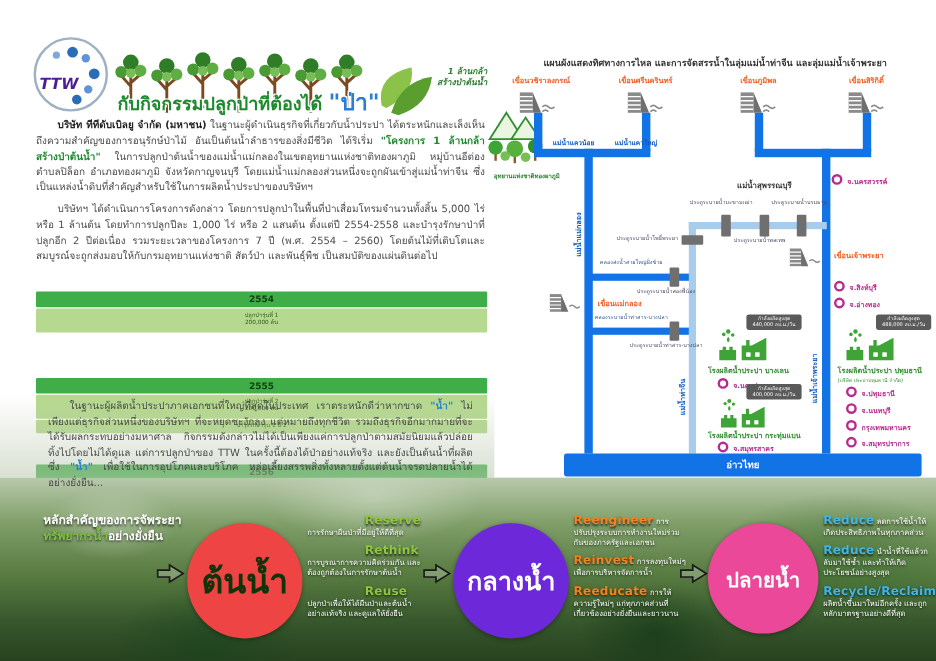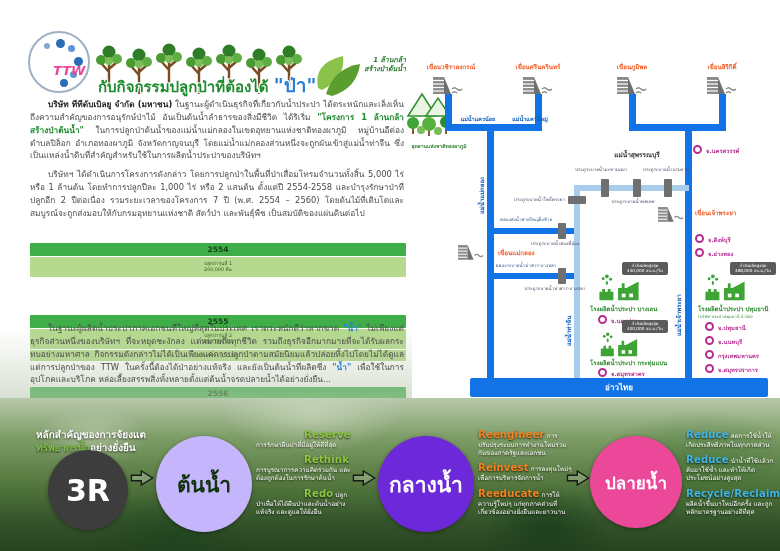--- a/index.html
+++ b/index.html
@@ -2,40 +2,40 @@
 <html><head>
 <meta charset="utf-8">
 <style>
   html,body{margin:0;padding:0;background:#888;}
   #page{position:relative;width:780px;height:551px;background:#ffffff;overflow:hidden;
         font-family:"DejaVu Sans","Liberation Sans",sans-serif;}
   
   .ttw-logo{position:absolute;left:28px;top:31px;width:62px;height:62px;border-radius:50%;
             background:#fff;border:2px solid #9fb0c4;box-sizing:border-box;}
   .ttw-logo .dot{position:absolute;border-radius:50%;background:#2b6cb8;}
-  .ttw-text{position:absolute;left:23px;top:30px;font-size:13px;font-weight:bold;font-style:italic;color:#ec4899;}
+  .ttw-text{position:absolute;left:3px;top:30px;font-size:13px;font-weight:bold;font-style:italic;color:#4c1d95;}
   .trees-svg{position:absolute;left:96px;top:36px;}
   .main-title{position:absolute;left:98px;top:70px;white-space:nowrap;
               font-size:15px;font-weight:bold;color:#1e8a2e;
               text-shadow:-1px -1px 0 #fff,1px -1px 0 #fff,-1px 1px 0 #fff,1px 1px 0 #fff;}
   .main-title .quoted{font-size:19px;color:#2a7fd4;}
   .leaf-badge{position:absolute;left:310px;top:50px;width:96px;height:54px;}
   .leaf-badge svg{position:absolute;left:0;top:0;}
   .leaf-badge .btxt{position:absolute;left:40px;top:6px;width:56px;text-align:right;
                     font-size:7px;font-weight:bold;font-style:italic;color:#2e7d32;line-height:1.25;}
   
   .article{position:absolute;left:30px;top:98px;width:374px;font-size:8.3px;line-height:1.55;
            color:#4a4a4a;text-align:justify;}
   .article p{margin:0 0 6px 0;text-indent:18px;}
   .b-dark{font-weight:bold;color:#222;}
   .b-green{font-weight:bold;color:#1e8a2e;}
   .b-blue{font-weight:bold;color:#2a7fd4;}
   .article3{position:absolute;left:30px;top:322px;width:374px;font-size:8.3px;line-height:1.55;
             color:#4a4a4a;text-align:justify;z-index:3;}
-  .article3 p{margin:0;text-indent:18px;}
+  .article3 p{margin:10px;text-indent:18px;}
   
   .timeline{position:absolute;left:30px;top:243px;width:376px;display:flex;gap:2px;flex-direction:column;}
   .t-col{flex:1;display:flex;flex-direction:column;gap:1px;}
   .t-head{background:#3fae49;color:#143d10;font-weight:bold;font-size:7.5px;text-align:center;
           padding:2px 0;border-radius:1px;}
   .t-cell{background:#b5d98e;color:#2f5a1d;font-size:4.8px;text-align:center;border-radius:1px;
           display:flex;align-items:center;justify-content:center;white-space:pre-line;line-height:1.25;}
   .t-tall{height:20px;} .t-short{height:11px;}
   .t-blank{background:transparent;}
   
@@ -74,21 +74,21 @@
        radial-gradient(150px 80px at 90% 45%,rgba(58,108,48,.55),transparent 70%),
        radial-gradient(70px 45px at 55% 65%,rgba(30,75,32,.5),transparent 70%),
        linear-gradient(180deg,#b8c9ac 0%,#7f9e68 25%,#55793f 55%,#35552b 80%,#27421f 100%);}
   .banner{position:absolute;left:0;top:420px;width:780px;height:131px;z-index:4;}
   .bn-label{position:absolute;left:36px;top:8px;font-size:10px;font-weight:bold;color:#fff;
             line-height:1.3;text-shadow:0 1px 2px rgba(0,0,0,.7);}
   .bn-label .grn{color:#7dc142;}
   .circle{position:absolute;border-radius:50%;display:flex;align-items:center;justify-content:center;
           font-weight:bold;box-shadow:0 1px 4px rgba(0,0,0,.35);}
   .c-3r{left:48px;top:30px;width:80px;height:80px;background:#3d3d3d;color:#fff;font-size:30px;}
-  .c-up{left:156px;top:16px;width:96px;height:96px;background:#c4b5fd;color:#10330a;font-size:21px;}
+  .c-up{left:156px;top:16px;width:96px;height:96px;background:#ef4444;color:#10330a;font-size:28px;}
   .c-mid{left:378px;top:16px;width:96px;height:96px;background:#6d28d9;color:#fff;font-size:21px;}
   .c-down{left:590px;top:16px;width:92px;height:92px;background:#ec4899;color:#fff;font-size:17px;}
   .bn-arrow{position:absolute;top:46px;}
   .a1{left:130px;} .a2{left:352px;} .a3{left:566px;}
   .bn-col{position:absolute;top:8px;font-size:6.3px;color:#fff;line-height:1.3;
           text-shadow:0 1px 2px rgba(0,0,0,.75);}
   .col1{left:256px;width:96px;} .col2{left:478px;width:96px;} .col3{left:686px;width:92px;}
   .bn-col .item{margin-bottom:4px;}
   .bn-col .h{font-weight:bold;font-size:10px;letter-spacing:.2px;}
   .col1 .h{color:#8dc63f;margin-left:48px;} .col2 .h{color:#f5821f;} .col3 .h{color:#41b6e6;}
@@ -193,20 +193,21 @@
       <div class="t-cell t-short t-blank"></div>
       <div class="t-cell t-short t-blank"></div>
     </div>
   </div>
 
   <div class="article3">
     <p><span>ในฐานะผู้ผลิตน้ำประปาภาคเอกชนที่ใหญ่ที่สุดในประเทศ เราตระหนักดีว่าหากขาด </span><span class="b-blue">"น้ำ"</span><span> ไม่เพียงแต่ธุรกิจส่วนหนึ่งของบริษัทฯ ที่จะหยุดชะงักลง แต่หมายถึงทุกชีวิต รวมถึงธุรกิจอีกมากมายที่จะได้รับผลกระทบอย่างมหาศาล กิจกรรมดังกล่าวไม่ได้เป็นเพียงแค่การปลูกป่าตามสมัยนิยมแล้วปล่อยทิ้งไปโดยไม่ได้ดูแล แต่การปลูกป่าของ TTW ในครั้งนี้ต้องได้ป่าอย่างแท้จริง และยังเป็นต้นน้ำที่ผลิตซึ่ง </span><span class="b-blue">"น้ำ"</span><span> เพื่อใช้ในการอุปโภคและบริโภค หล่อเลี้ยงสรรพสิ่งทั้งหลายตั้งแต่ต้นน้ำจรดปลายน้ำได้อย่างยั่งยืน...</span></p>
   </div>
 
   <div id="map">
+    <div class="map-title">แผนผังแสดงทิศทางการไหล และการจัดสรรน้ำในลุ่มแม่น้ำท่าจีน และลุ่มแม่น้ำเจ้าพระยา</div>
 
     <svg style="position:absolute;left:-8px;top:40px" width="58" height="54" viewBox="0 0 58 54">
       <path d="M4 30 L18 8 L32 30 Z" fill="#eaf5e2" stroke="#2f8f2f" stroke-width="1.5"></path>
       <path d="M22 30 L34 12 L46 30 Z" fill="#eaf5e2" stroke="#2f8f2f" stroke-width="1.5"></path>
       <g>
         <rect x="8" y="40" width="2" height="8" fill="#8a5a2a"></rect>
           <circle cx="9" cy="37" r="6" fill="#3da435"></circle>
         <rect x="24" y="42" width="2" height="8" fill="#8a5a2a"></rect>
           <circle cx="25" cy="38" r="7" fill="#56b13f"></circle>
         <rect x="41" y="40" width="2" height="8" fill="#8a5a2a"></rect>
@@ -399,36 +400,35 @@
     <span class="plabel" style="left:306px;top:319px">จ.สมุทรปราการ</span>
 
     <div class="gulf">อ่าวไทย</div>
   </div>
 
   <div class="mist"></div>
   <div class="photo"></div>
 
   <div class="banner">
     <div class="bn-label">
-      <div>หลักสำคัญของการจัยงแต</div>
+      <div>หลักสำคัญของการจัพระยา</div>
       <div><span class="grn">ทรัพยากรน้ำ</span><span>อย่างยั่งยืน</span></div>
     </div>
 
-    <div class="circle c-3r">3R</div>
 
     <svg class="bn-arrow a1" width="24" height="24" viewBox="0 0 34 26">
       <path d="M2 9 H16 V3 L32 13 L16 23 V17 H2 Z" fill="rgba(255,255,255,0.25)" stroke="#1a1a1a" stroke-width="2"></path>
     </svg>
 
     <div class="circle c-up">ต้นน้ำ</div>
 
     <div class="bn-col col1">
       <div class="item"><span class="h">Reserve</span><span> การรักษาผืนป่าที่มีอยู่ให้ดีที่สุด</span></div>
       <div class="item"><span class="h">Rethink</span><span> การบูรณาการความคิดร่วมกัน และต้องถูกต้องในการรักษาต้นน้ำ</span></div>
-      <div class="item"><span class="h">Redo</span><span> ปลูกป่าเพื่อให้ได้ผืนป่าและต้นน้ำอย่างแท้จริง และดูแลให้ยั่งยืน</span></div>
+      <div class="item"><span class="h">Reuse</span><span> ปลูกป่าเพื่อให้ได้ผืนป่าและต้นน้ำอย่างแท้จริง และดูแลให้ยั่งยืน</span></div>
     </div>
 
     <svg class="bn-arrow a2" width="24" height="24" viewBox="0 0 34 26">
       <path d="M2 9 H16 V3 L32 13 L16 23 V17 H2 Z" fill="rgba(255,255,255,0.25)" stroke="#1a1a1a" stroke-width="2"></path>
     </svg>
 
     <div class="circle c-mid">กลางน้ำ</div>
 
     <div class="bn-col col2">
       <div class="item"><span class="h">Reengineer</span><span> การปรับปรุงระบบการทำงานใหม่ร่วมกันของภาครัฐและเอกชน</span></div>

